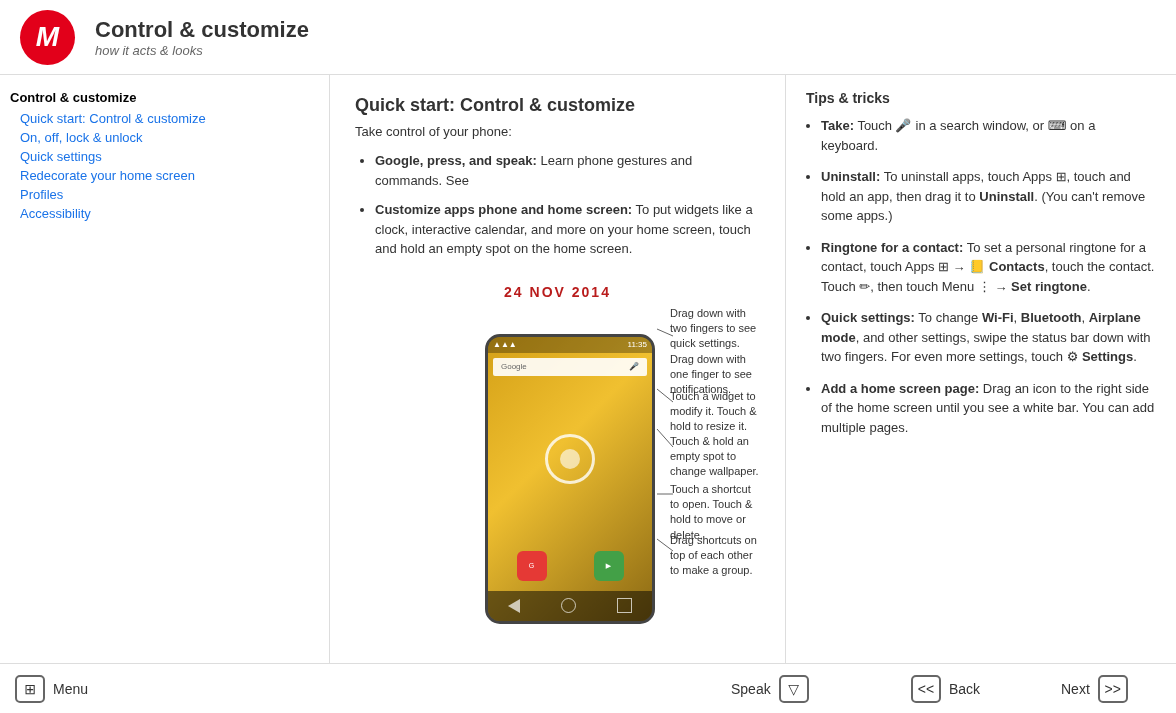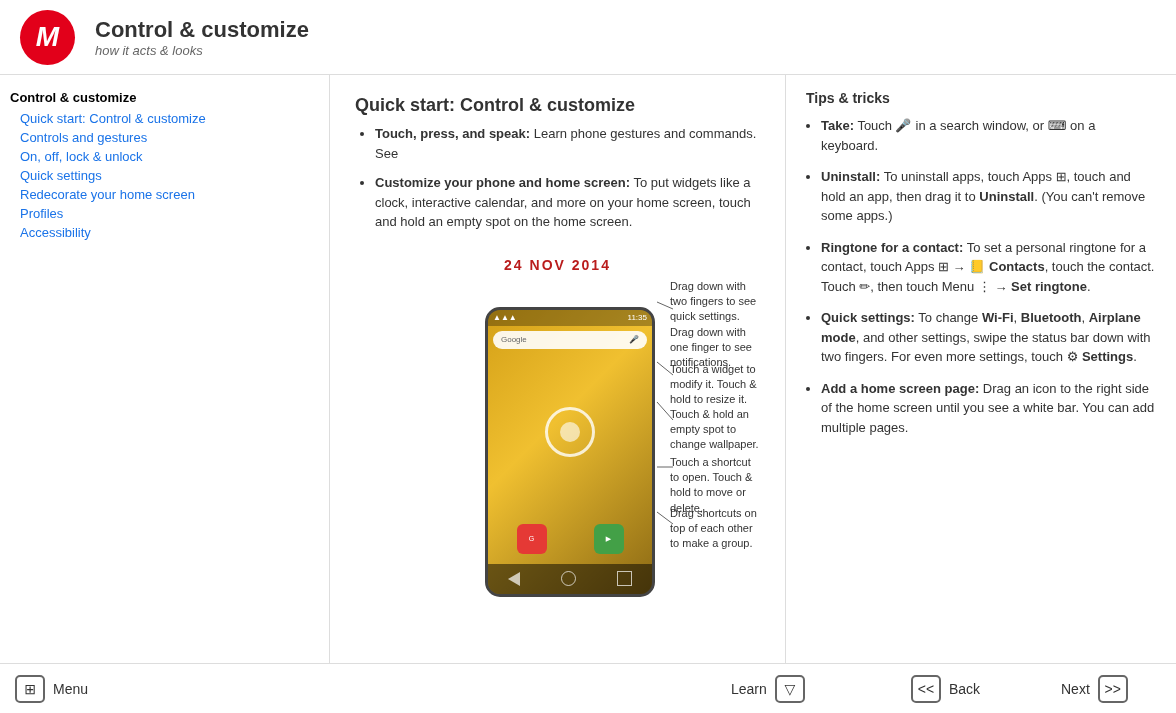--- a/index.html
+++ b/index.html
@@ -167,21 +167,21 @@
       justify-content: space-between;
       padding: 0 5px;
       font-size: 8px;
       color: white;
     }
 
     .phone-search-bar {
       background: rgba(255,255,255,0.9);
       margin: 5px;
       height: 18px;
-      border-radius: 9px;
+      border-radius: 2px;
       display: flex;
       align-items: center;
       padding: 0 8px;
       font-size: 8px;
       color: #666;
     }
 
     .phone-circle {
       position: absolute;
       top: 50%;
@@ -348,39 +348,39 @@
     <h1>Control &amp; customize</h1>
     <p>how it acts &amp; looks</p>
   </div>
 </div>
 
 <div class="main-container">
 
   <div class="sidebar">
     <span class="sidebar-section-title">Control &amp; customize</span>
     <a class="sidebar-item">Quick start: Control &amp; customize</a>
-    <a class="sidebar-item">Controls and gestures</a>
     <a class="sidebar-item">On, off, lock &amp; unlock</a>
     <a class="sidebar-item">Quick settings</a>
     <a class="sidebar-item">Redecorate your home screen</a>
     <a class="sidebar-item">Profiles</a>
     <a class="sidebar-item">Accessibility</a>
   </div>
 
   <div class="content-area">
 
     <div class="main-content">
       <h2>Quick start: Control &amp; customize</h2>
+      <p class="subtitle">Take control of your phone:</p>
       <ul>
         <li>
-          <strong>Touch, press, and speak:</strong>
+          <strong>Google, press, and speak:</strong>
           <span> Learn phone gestures and commands. See</span>
         </li>
         <li>
-          <strong>Customize your phone and home screen:</strong>
+          <strong>Customize apps phone and home screen:</strong>
           <span> To put widgets like a clock, interactive calendar, and more on your home screen, touch and hold an empty spot on the home screen.</span>
         </li>
       </ul>
 
       <div class="phone-area" style="margin-top:15px; position:relative; height:320px;">
         <div class="date-watermark">24 NOV 2014</div>
 
         <div class="phone-container" style="position:absolute; left:130px; top:30px;">
           <div class="phone-mock">
             <div class="phone-screen">
@@ -466,21 +466,21 @@
   </div>
 </div>
 
 <div class="bottom-bar">
   <div class="nav-button">
     <div class="btn-icon">⊞</div>
     <span>Menu</span>
   </div>
   <div class="spacer"></div>
   <div class="nav-button">
-    <span>Learn</span>
+    <span>Speak</span>
     <div class="btn-icon">▽</div>
   </div>
   <div style="width:40px;"></div>
   <div class="nav-button">
     <div class="btn-icon">&lt;&lt;</div>
     <span>Back</span>
   </div>
   <div style="width:10px;"></div>
   <div class="nav-button">
     <span>Next</span>

